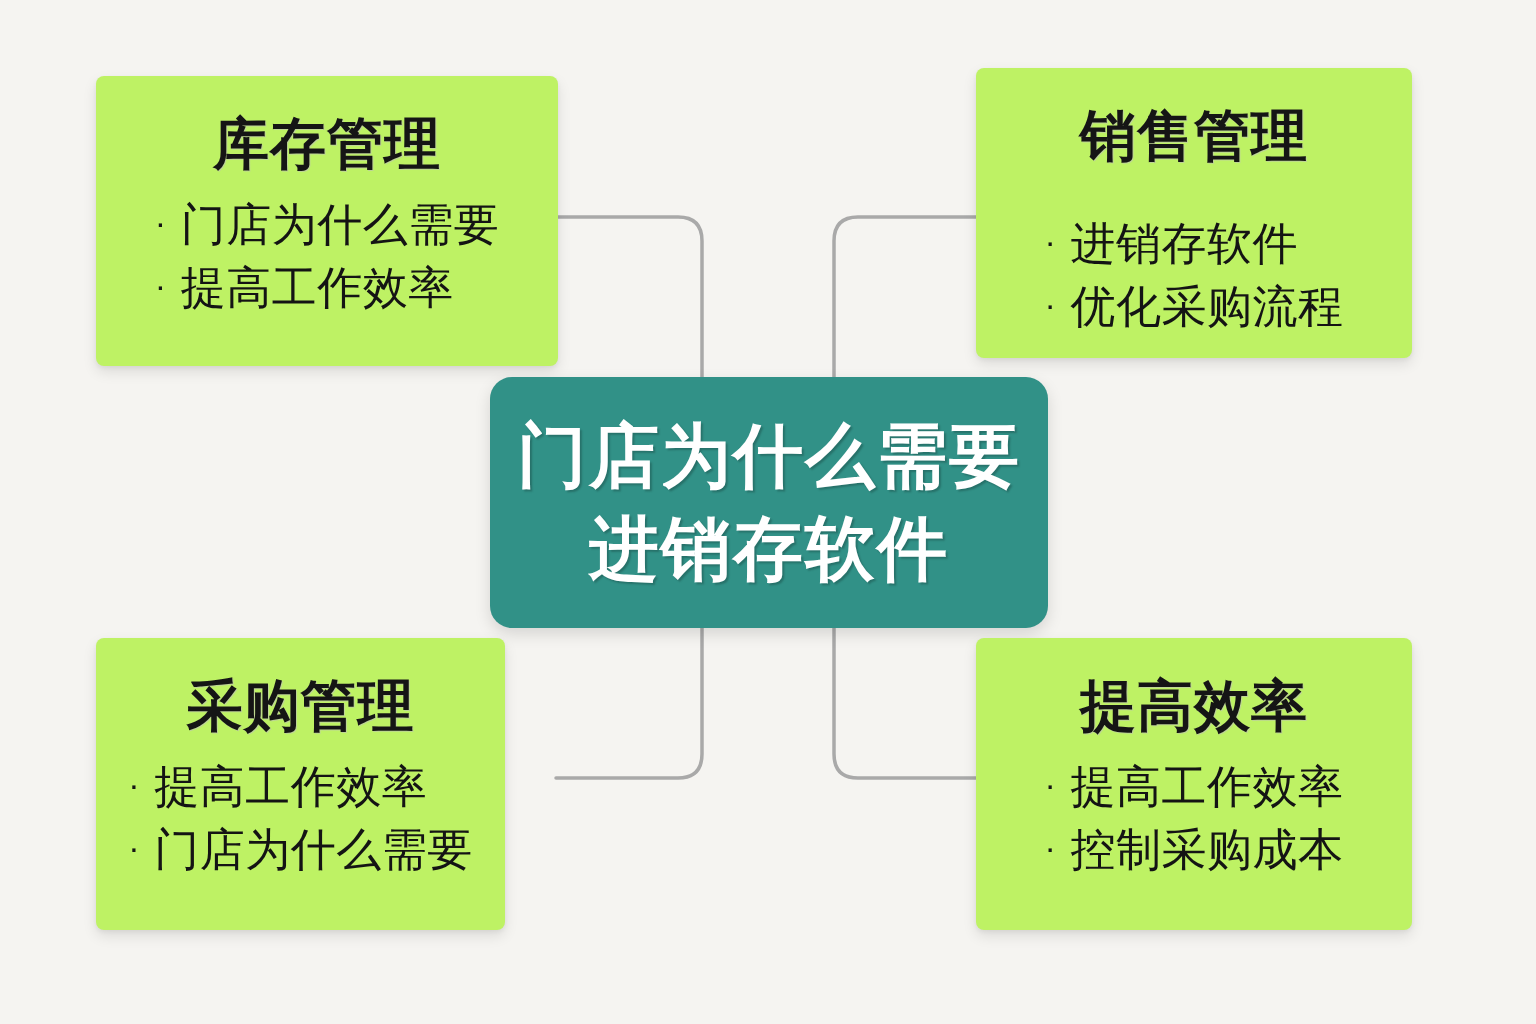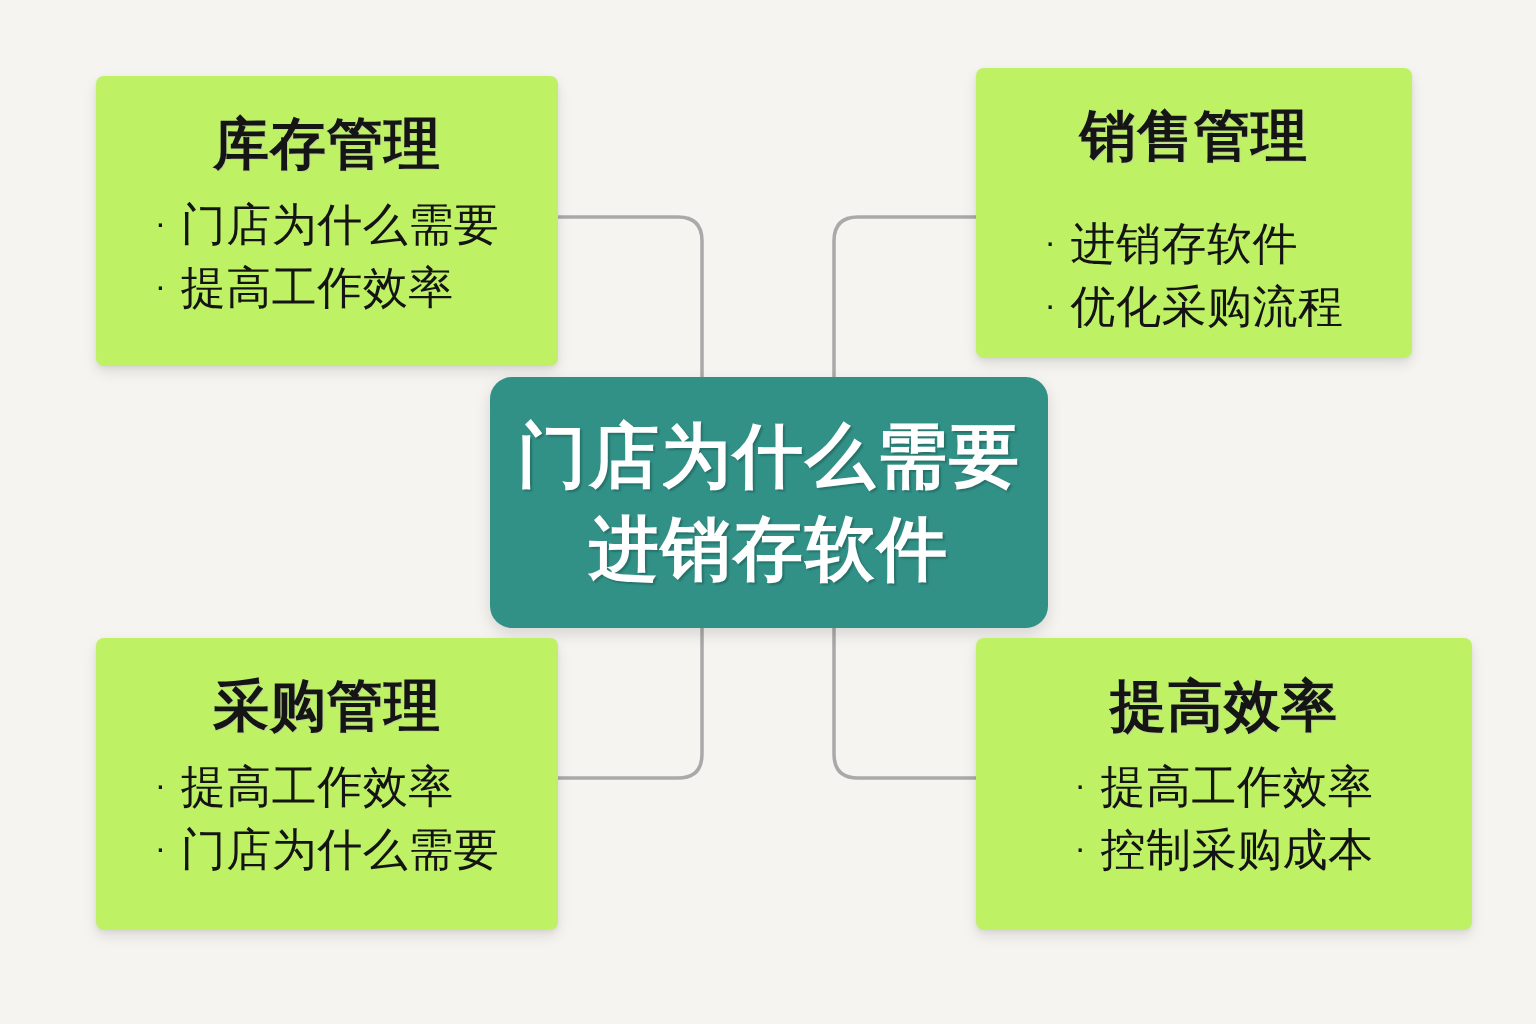--- a/index.html
+++ b/index.html
@@ -37,22 +37,22 @@
     border-radius: 8px;
     box-shadow: 0 6px 14px rgba(0,0,0,0.10), 0 2px 4px rgba(0,0,0,0.05);
     box-sizing: border-box;
     display: flex;
     flex-direction: column;
     align-items: center;
     justify-content: flex-start;
   }
   .card-tl { left: 96px;  top: 76px;  width: 462px; height: 290px; }
   .card-tr { left: 976px; top: 68px;  width: 436px; height: 290px; gap: 27px; }
-  .card-bl { left: 96px;  top: 638px; width: 462px; height: 292px; }
-  .card-br { left: 976px; top: 638px; width: 496px; height: 292px; }
+  .card-bl { left: 96px;  top: 638px; width: 409px; height: 292px; }
+  .card-br { left: 976px; top: 638px; width: 436px; height: 292px; }
 
   .card-title {
     font-size: 56px;
     font-weight: bold;
     color: #151515;
     letter-spacing: 1px;
     line-height: 1.08;
     margin-top: 38px;
     text-align: center;
     text-shadow: 1px 1px 0 rgba(190,190,190,0.55);

